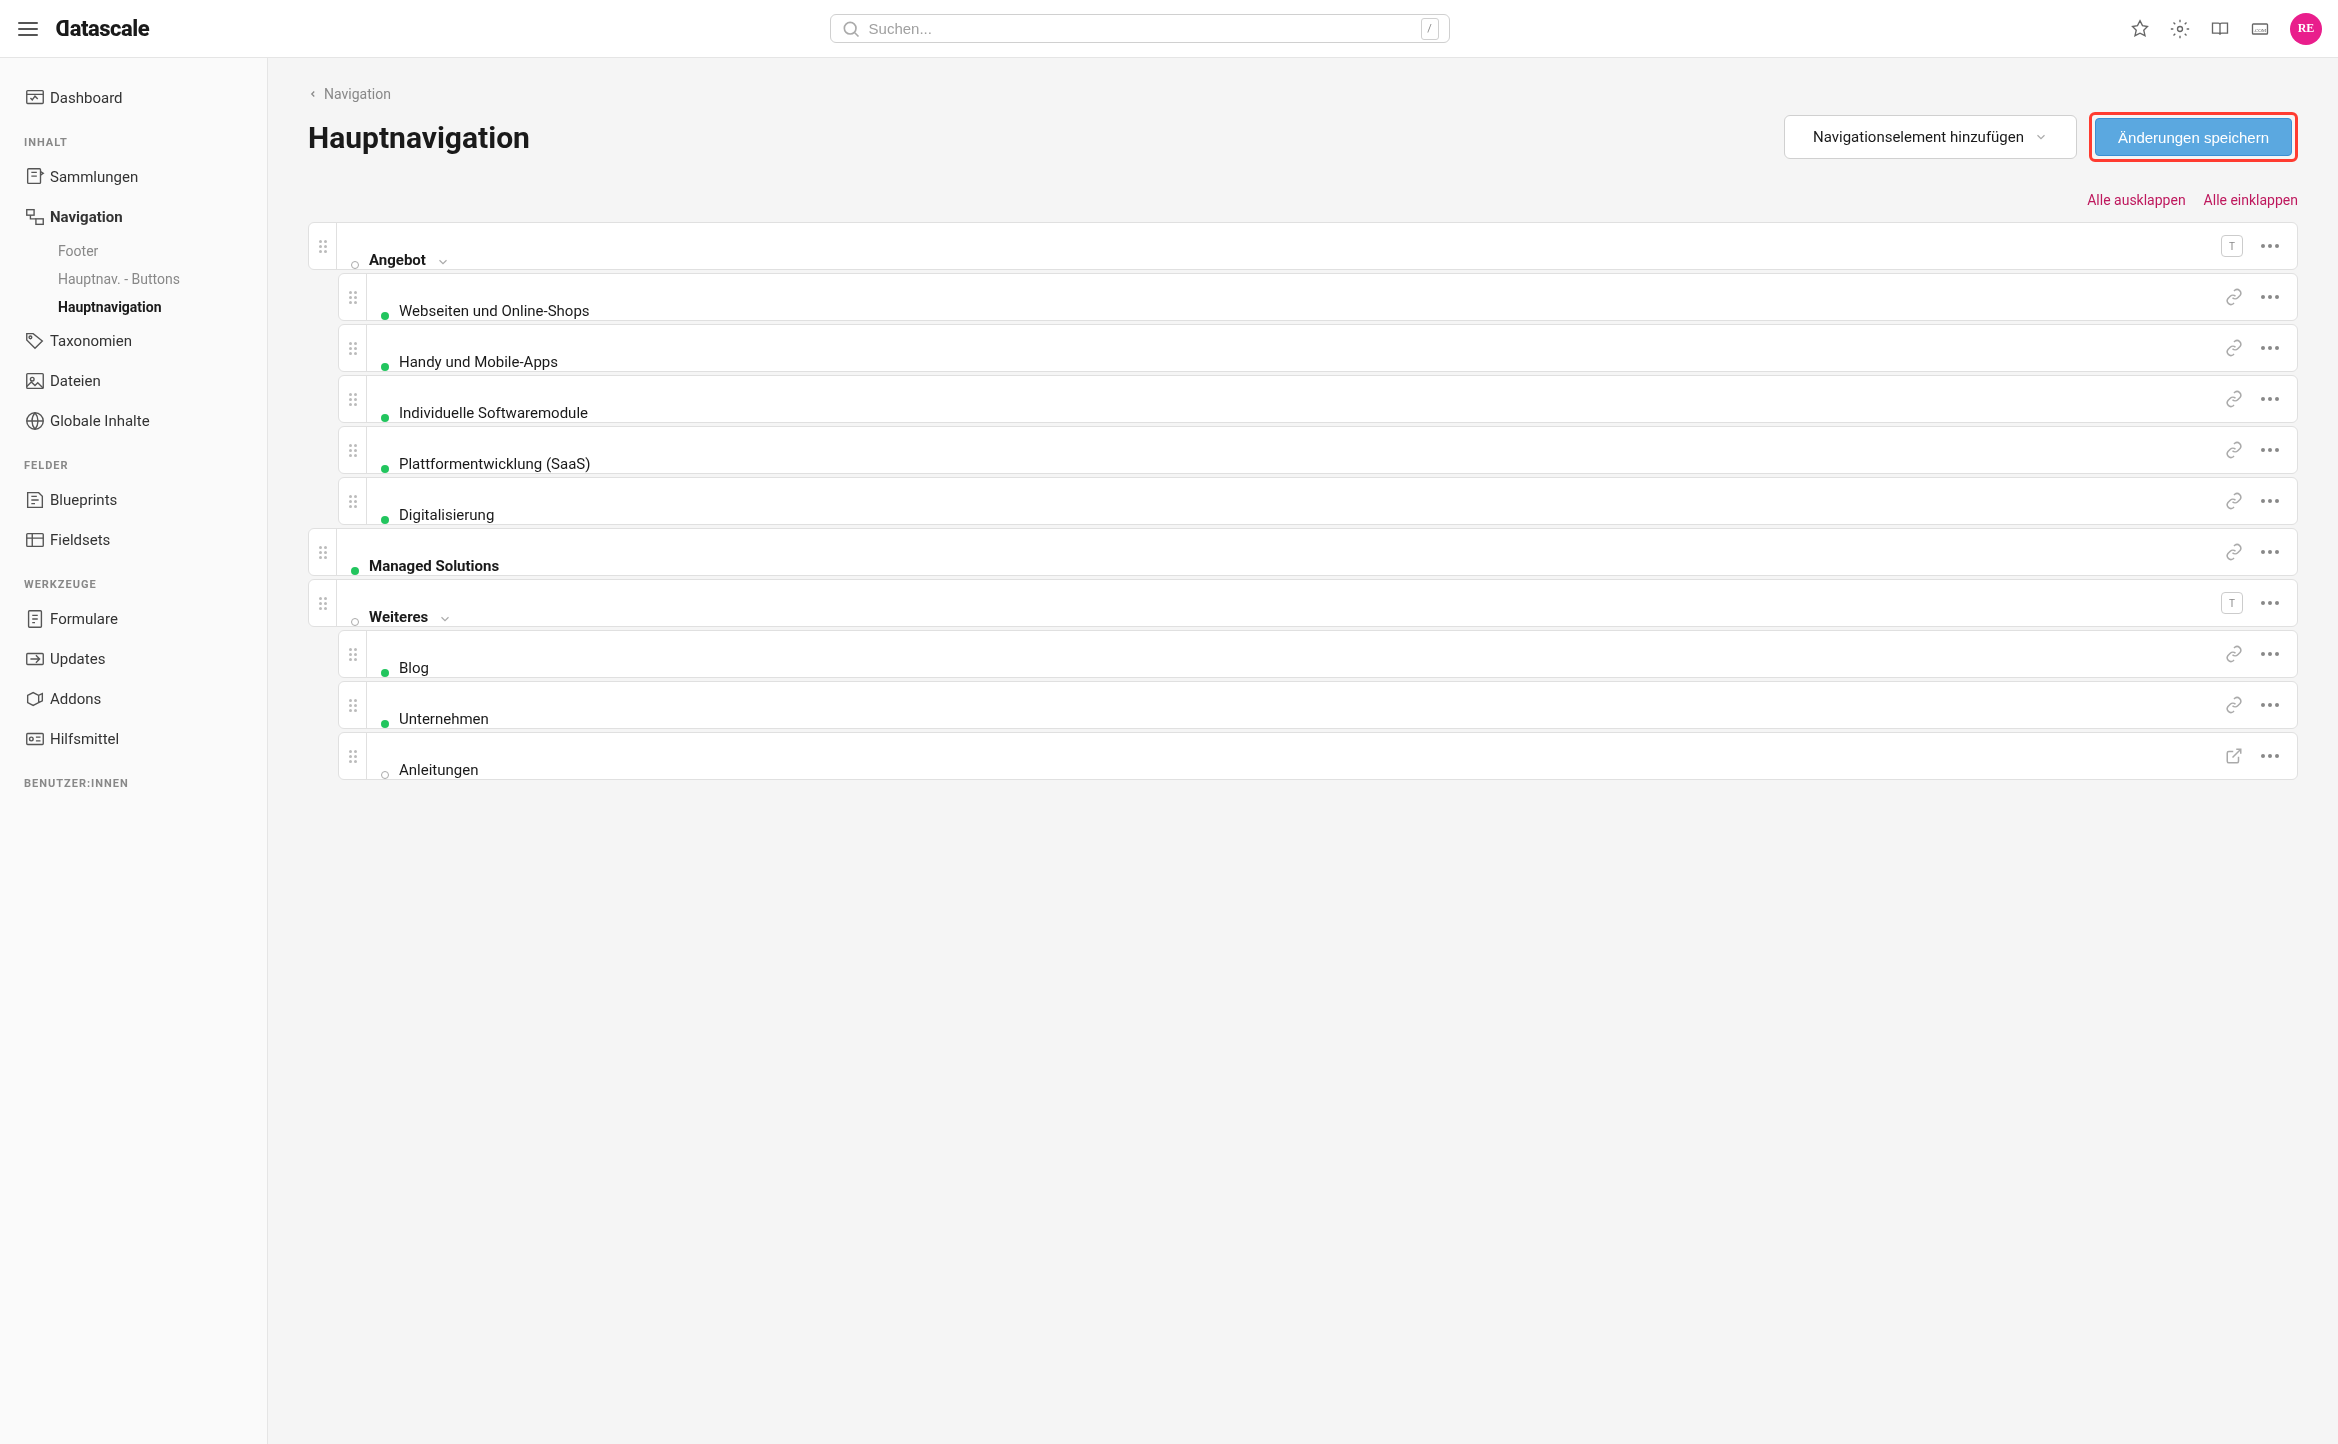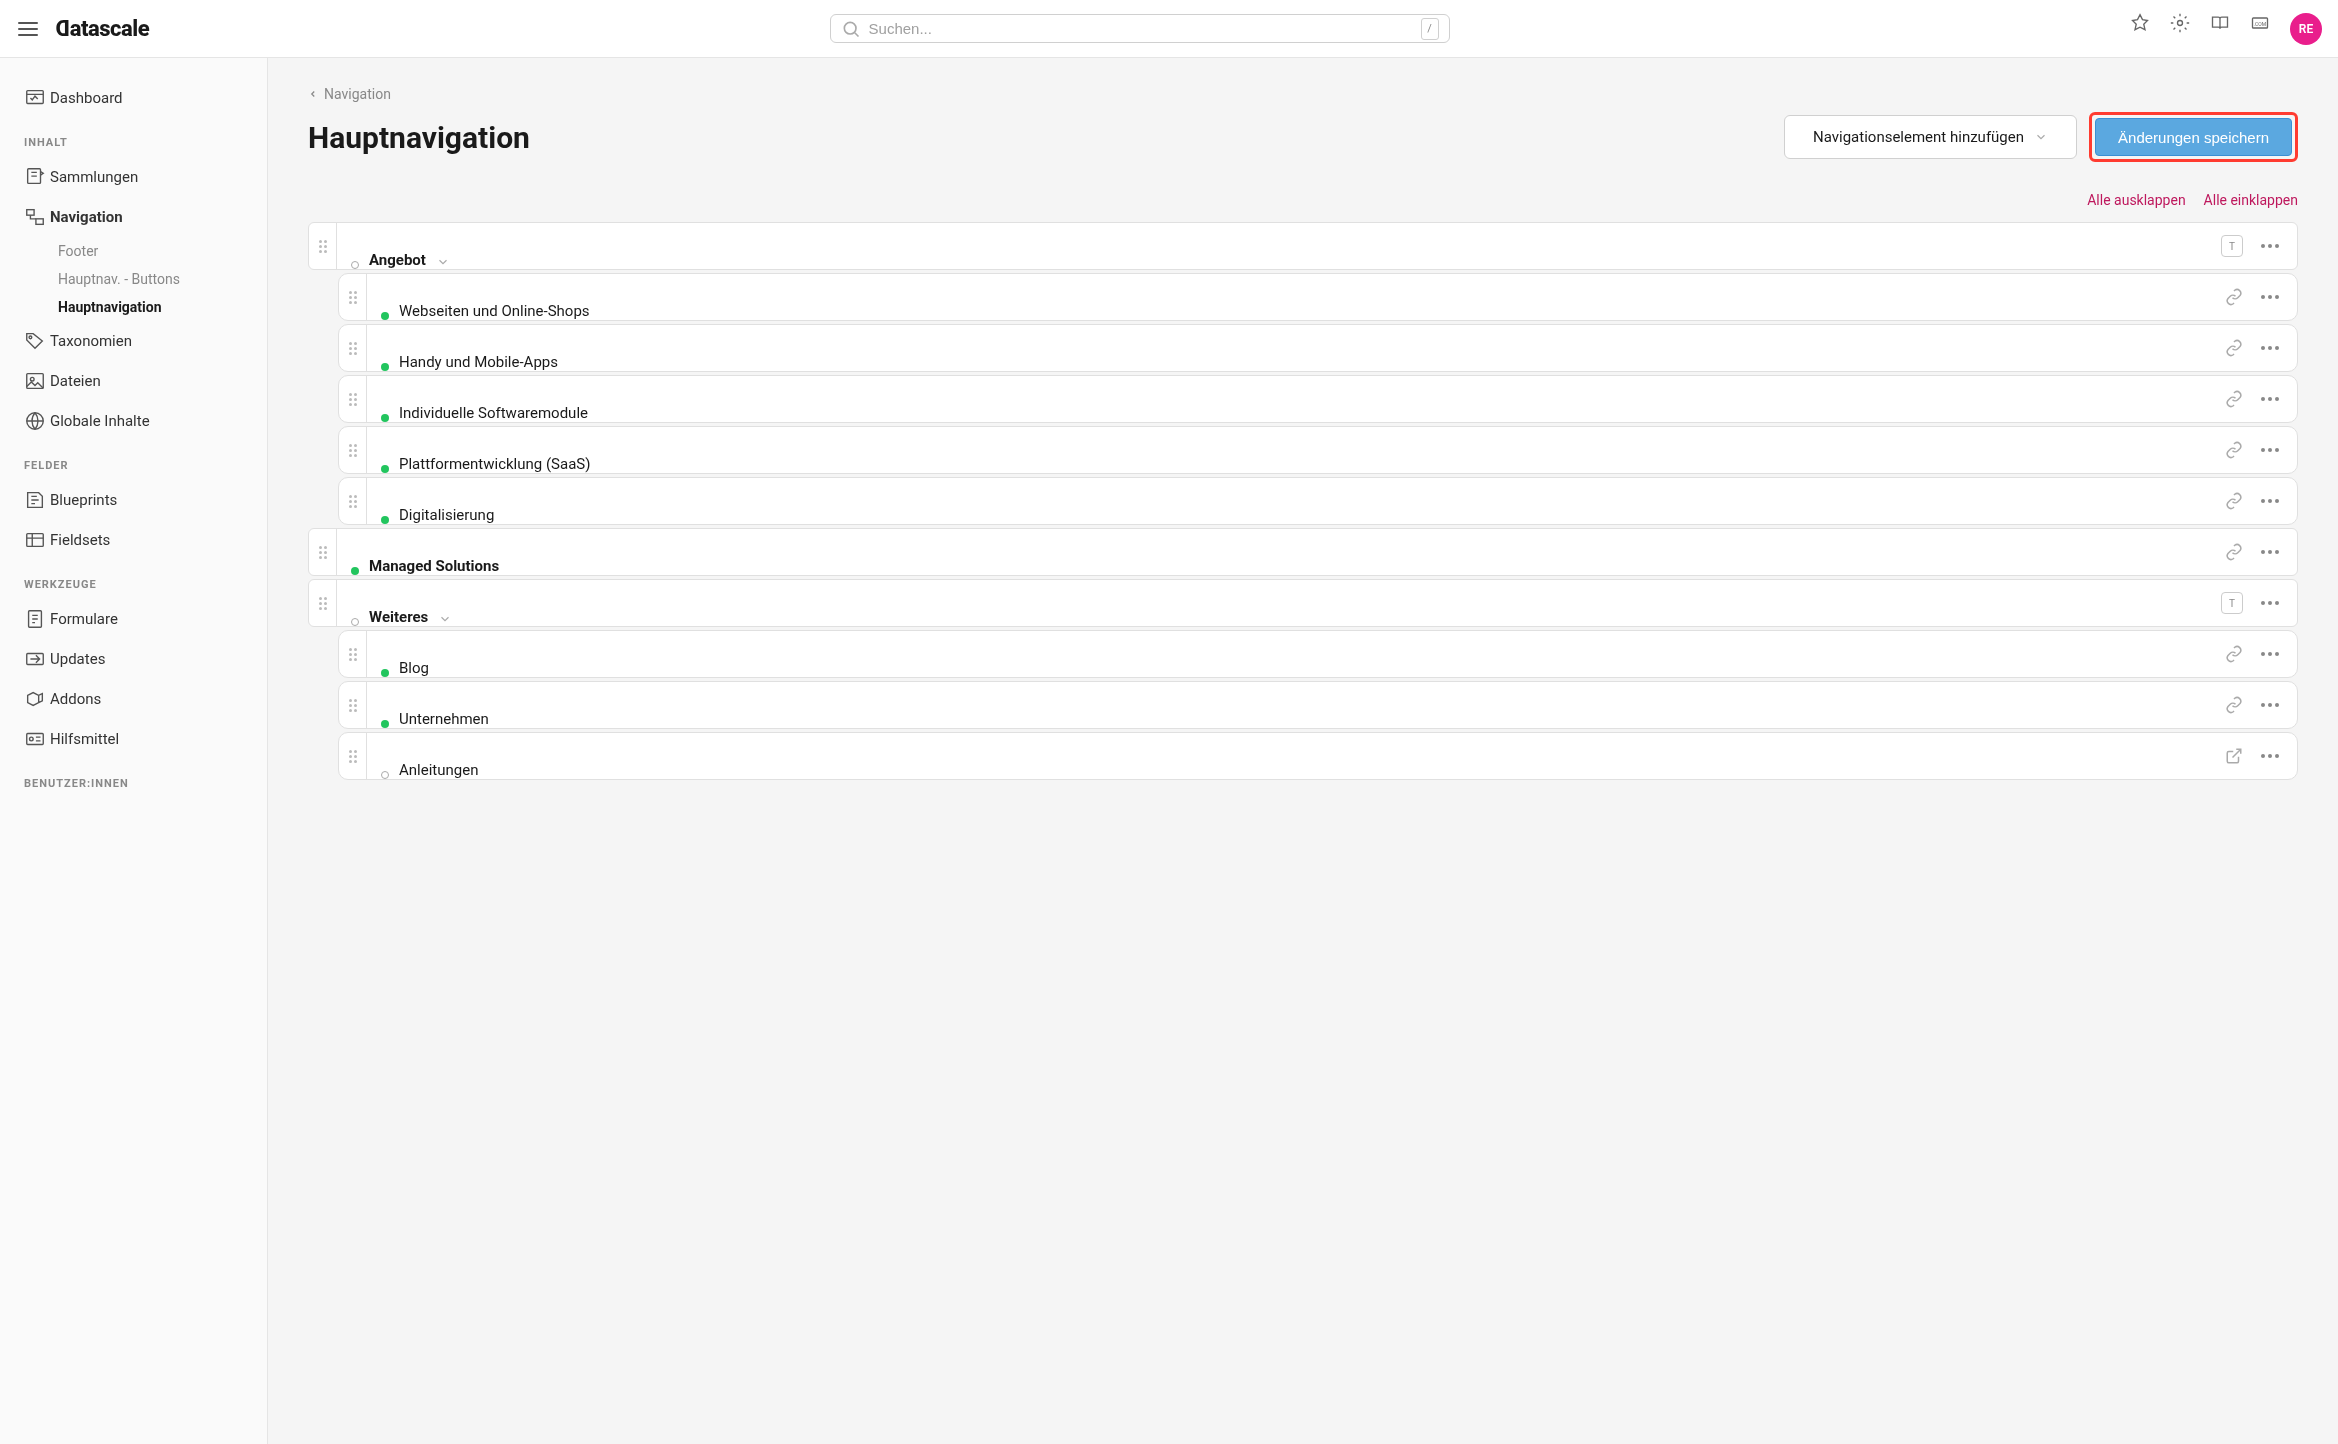--- a/index.html
+++ b/index.html
@@ -9,21 +9,21 @@
 .header { height: 58px; background: #fff; border-bottom: 1px solid #e5e5e5; display: flex; align-items: center; padding: 0 16px; gap: 16px; }
 .hamburger { width: 24px; height: 24px; display: flex; flex-direction: column; justify-content: center; gap: 4px; cursor: pointer; padding: 0 2px; }
 .hamburger span { height: 2px; background: #555; border-radius: 1px; }
 .logo { font-size: 22px; font-weight: 800; letter-spacing: -0.5px; }
 .logo-d { display: inline-block; transform: scaleX(-1); }
 .search-wrap { flex: 1; display: flex; justify-content: center; }
 .search { width: 620px; height: 29px; border: 1px solid #d0d0d0; border-radius: 6px; display: flex; align-items: center; padding: 8px 10px; gap: 8px; background: #fff; }
 .search input { flex: 1; border: none; outline: none; font-size: 15px; color: #333; }
 .search input::placeholder { color: #a0a0a0; }
 .search-kbd { width: 18px; height: 22px; border: 1px solid #d0d0d0; border-radius: 3px; font-size: 11px; display: flex; align-items: center; justify-content: center; color: #888; }
-.header-icons { display: flex; align-items: flex-start; gap: 20px; margin-left: auto; }
+.header-icons { display: flex; align-items: center; gap: 20px; margin-left: auto; font-family: Liberation Serif, serif; }
 .hicon { width: 20px; height: 20px; color: #666; cursor: pointer; }
 .avatar { width: 32px; height: 32px; border-radius: 50%; background: #e91e8c; color: #fff; font-size: 12px; font-weight: 600; display: flex; align-items: center; justify-content: center; cursor: pointer; }
 
 
 .layout { display: flex; height: calc(100vh - 58px); }
 .sidebar { width: 268px; background: #fafafa; border-right: 1px solid #e5e5e5; padding: 20px 0; overflow-y: auto; }
 .main { flex: 1; padding: 28px 40px; overflow-y: auto; background: #f5f5f5; }
 
 
 .sb-item { display: flex; align-items: center; gap: 4px; padding: 9px 24px; cursor: pointer; font-size: 15px; color: #333; }
@@ -40,21 +40,21 @@
 .page-actions { display: flex; gap: 12px; align-items: center; }
 .dropdown-btn { height: 44px; padding: 0 28px; border: 1px solid #d0d0d0; border-radius: 6px; background: #fff; display: flex; align-items: center; gap: 10px; cursor: pointer; font-size: 15px; }
 .save-btn-wrap { border: 3px solid #ff3b30; border-radius: 6px; padding: 3px; }
 .save-btn { height: 38px; padding: 0 22px; border: 1px solid #3a8fd4; border-radius: 4px; background: #5ba8e0; color: #fff; font-size: 15px; cursor: pointer; }
 
 .expand-links { display: flex; justify-content: flex-end; gap: 18px; margin-bottom: 14px; margin-top: 30px; }
 .expand-links a { color: #be185d; font-size: 14px; cursor: pointer; }
 
 
 .tree-row { display: flex; align-items: stretch; background: #fff; border: 1px solid #e0e0e0; border-radius: 6px; margin-bottom: 3px; height: 48px; }
-.tree-row.child { margin-left: 30px; border-radius: 10px; }
+.tree-row.child { margin-left: 30px; }
 .handle { width: 28px; display: flex; align-items: center; justify-content: center; border-right: 1px solid #e0e0e0; cursor: grab; color: #bbb; }
 .handle-dots { display: grid; grid-template-columns: repeat(2, 3px); grid-template-rows: repeat(3, 3px); gap: 2px; }
 .handle-dots span { width: 3px; height: 3px; background: #bbb; border-radius: 50%; }
 .row-body { flex: 1; display: flex; align-items: flex-end; padding: 0 14px; gap: 10px; }
 .status-dot { width: 8px; height: 8px; border-radius: 50%; flex-shrink: 0; }
 .status-dot.green { background: #22c55e; }
 .status-dot.empty { border: 1.5px solid #aaa; background: transparent; }
 .row-title { font-size: 15px; }
 .row-title.bold { font-weight: 700; }
 .row-actions { display: flex; align-items: center; gap: 14px; padding-right: 14px; }

